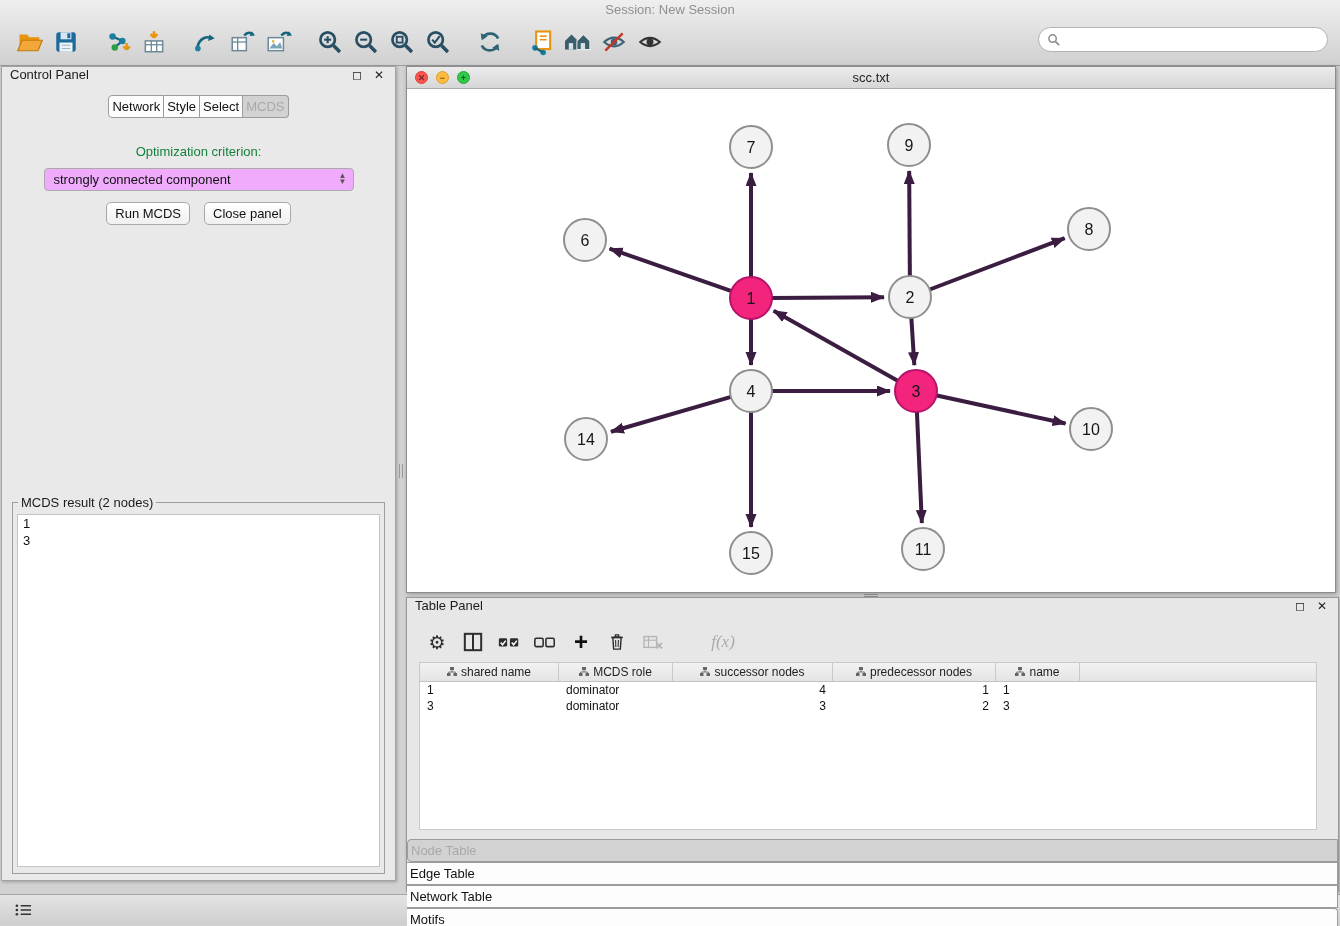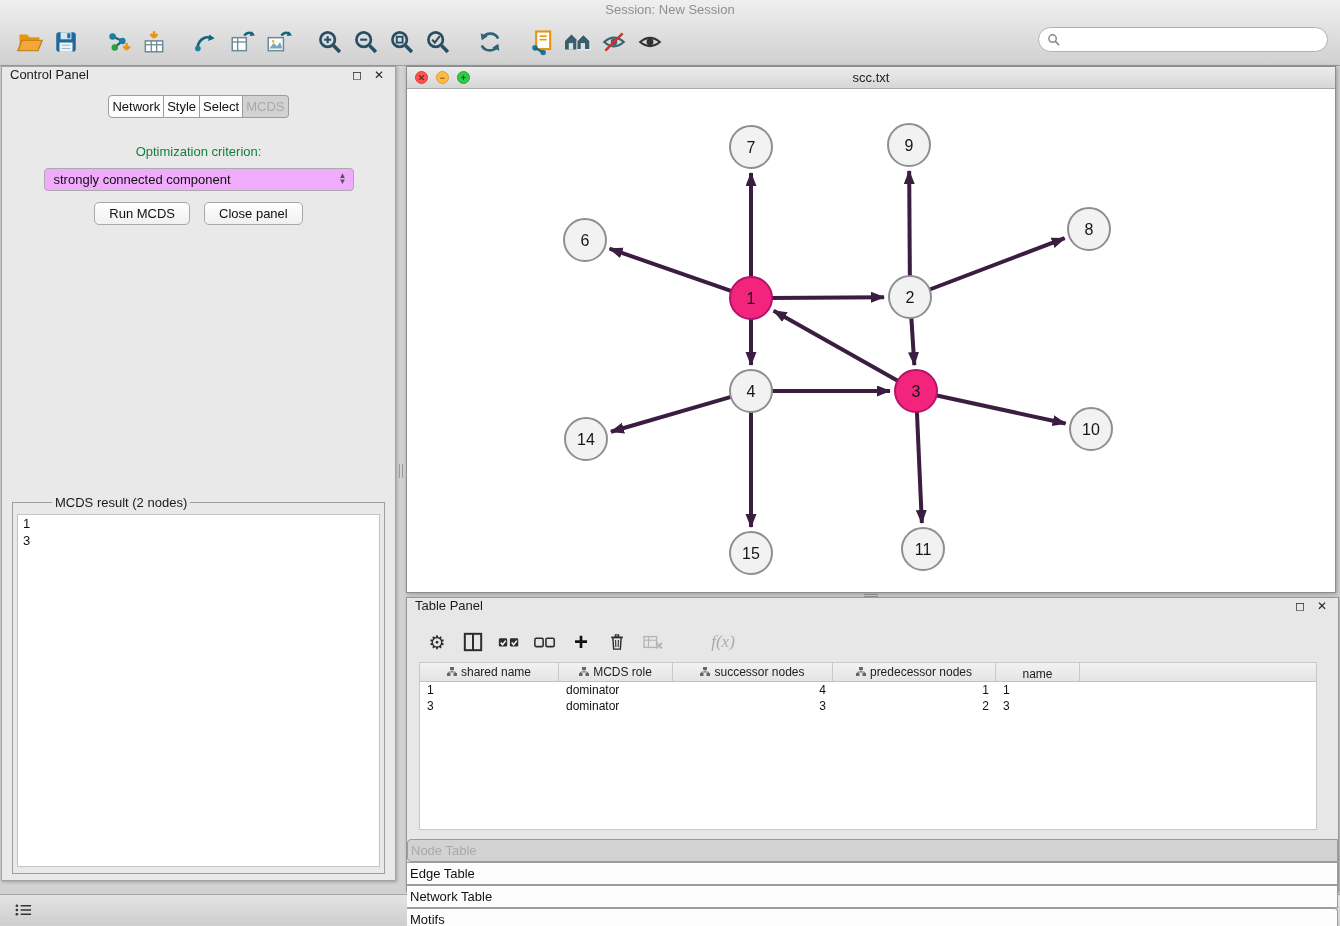--- a/index.html
+++ b/index.html
@@ -39,25 +39,25 @@
   .tab:last-child { border-radius:0 4px 4px 0; }
   .tab.active { background:#d2d2d2; color:#a9a9a9; }
   .opt-label { text-align:center; font-size:13px; color:#15803d; margin-top:26px; }
   .dropdown { width:310px; height:23px; margin:9px auto 0 auto; background:#f0abfc;
     border:1px solid #ababab; border-radius:4px; display:flex; align-items:center;
     padding:0 6px 0 9px; font-size:13px; color:#111; }
   .dropdown .dd-label { flex:1; }
   .dd-arrows { display:flex; flex-direction:column; align-items:center; line-height:4px; }
   .dd-arrows span { font-size:8px; color:#555; height:6px; }
   .btn-row { display:flex; justify-content:center; gap:14px; margin-top:11px; }
-  .pbtn { font-size:13px; padding:3px 14px; background:linear-gradient(#ffffff,#f0f0f0);
+  .pbtn { font-size:13px; padding:3px 8px; background:linear-gradient(#ffffff,#f0f0f0);
     border:1px solid #a8a8a8; border-radius:5px; color:#111;
     font-family:"Liberation Sans",sans-serif; }
   .result-set { position:absolute; left:10px; right:10px; top:428px; bottom:6px;
-    border:1px solid #9e9e9e;padding-left:34px; }
+    border:1px solid #9e9e9e; }
   .result-set legend { font-size:13px; color:#1a1a1a; margin-left:5px; padding:0 3px; }
   .result-list { position:absolute; left:4px; right:4px; top:4px; bottom:6px;
     background:#fff; border:1px solid #c4c4c4; overflow:hidden; }
   .result-item { font-size:13px; color:#111; padding:1px 5px; line-height:15px; }
 
   
   #v-splitter { position:absolute; left:396px; top:0; width:10px; height:828px; }
   #v-splitter .grip { position:absolute; left:3px; top:398px; width:4px; height:14px;
     border-left:1px solid #9a9a9a; border-right:1px solid #9a9a9a; }
   #h-splitter { position:absolute; left:406px; top:527px; width:934px; height:4px; }
@@ -89,21 +89,21 @@
   .gear-glyph { font-size:19px; color:#2d2d2d; line-height:19px; }
   .data-table { margin:2px 21px 0 12px; background:#fff; height:168px;
     border:1px solid #c9c9c9; overflow:hidden; }
   .thead { display:flex; background:linear-gradient(#f2f2f2,#e4e4e4);
     border-bottom:1px solid #c2c2c2; height:19px; }
   .th { display:flex; align-items:center; justify-content:center; gap:4px;
     font-size:12px; color:#222; border-right:1px solid #c9c9c9; }
   .trow { display:flex; height:16px; }
   .td { font-size:12px; color:#111; padding:1px 7px; white-space:nowrap; overflow:hidden; }
   .c0 { width:139px; } .c1 { width:114px; } .c2 { width:160px; text-align:right; }
-  .c3 { width:163px; text-align:right; } .c4 { width:84px;flex-direction:column; }
+  .c3 { width:163px; text-align:right; } .c4 { width:84px; }
   .tp-tabs { display:flex; justify-content:center; margin-top:9px;flex-direction:column; }
 
   
   #statusbar { height:31px; background:linear-gradient(#e4e4e4,#cecece);
     border-top:1px solid #a5a5a5; display:flex; align-items:center; padding:0 10px; }
   .mem-btn { margin-left:auto; display:flex; align-items:center; gap:6px;
     background:linear-gradient(#ffffff,#efefef); border:1px solid #a8a8a8; border-radius:5px;
     font-size:14px; color:#111; padding:3px 10px; }
   .mem-dot { width:9px; height:9px; border-radius:50%; background:#2fcb3e;
     border:1px solid #1f9a2d; }

